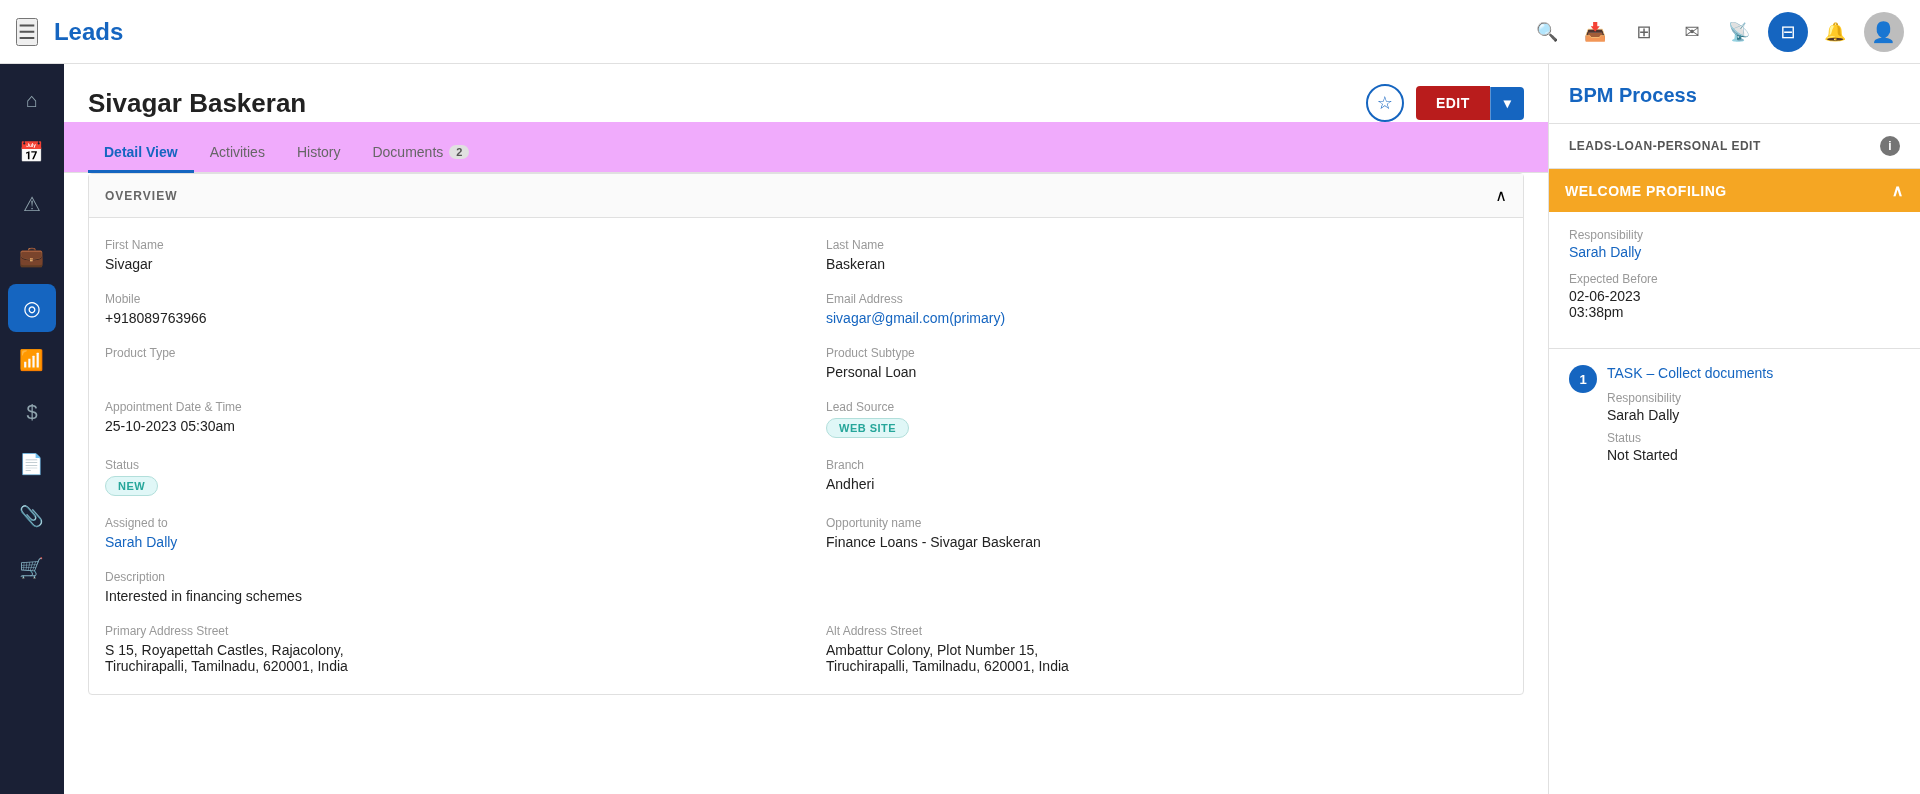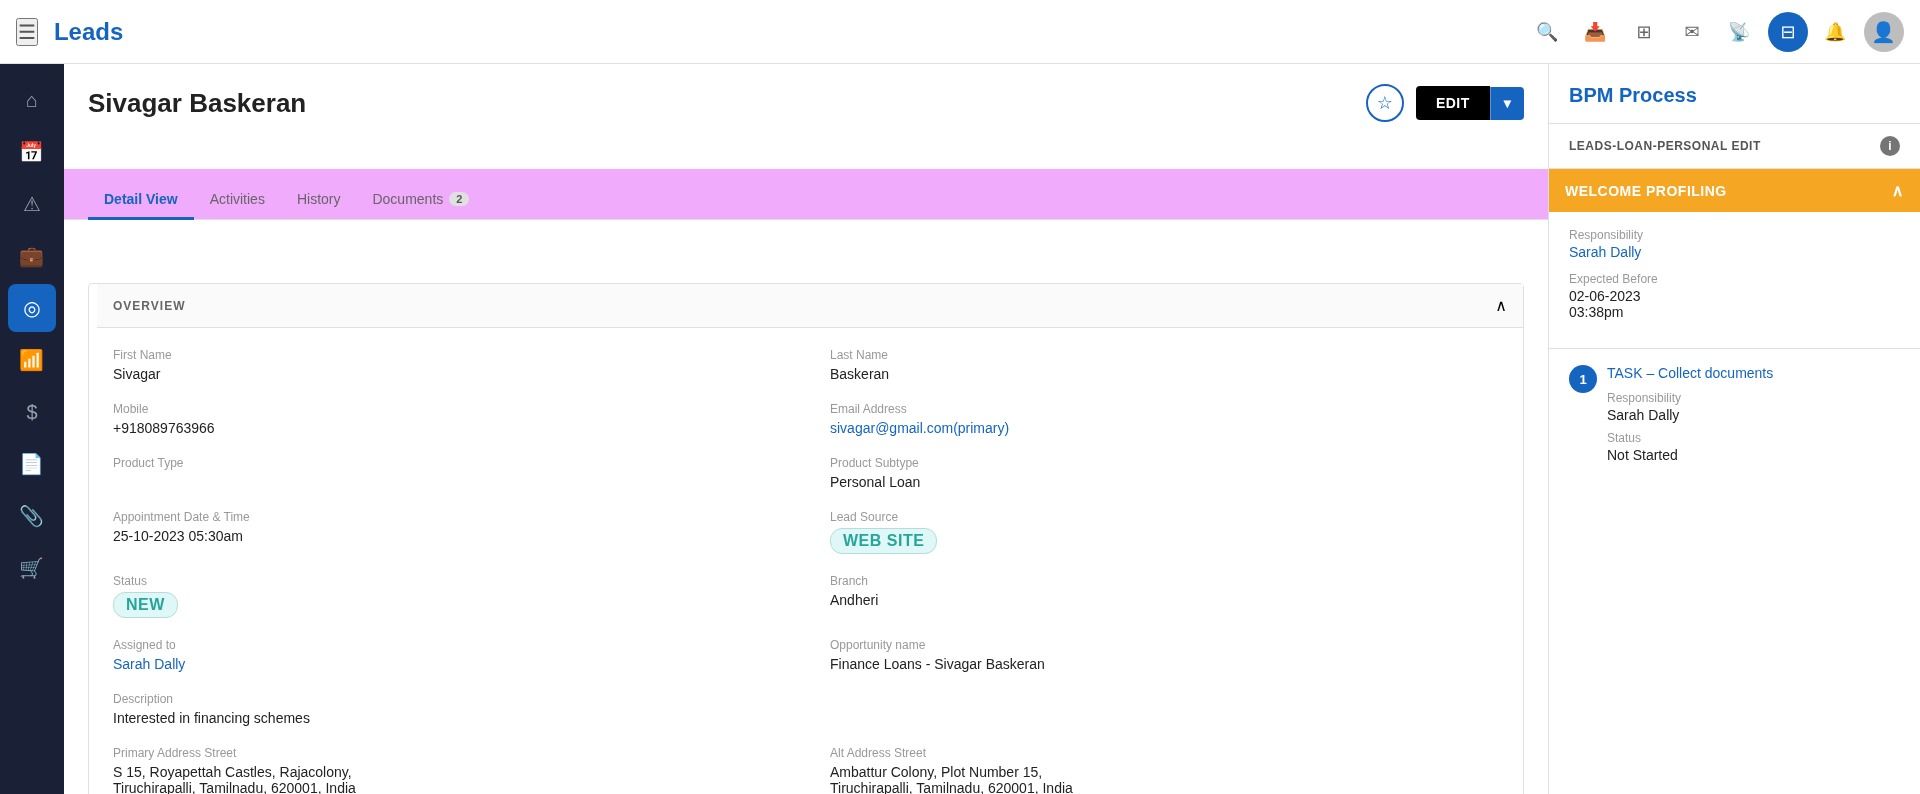--- a/index.html
+++ b/index.html
@@ -90,21 +90,20 @@
       color: #fff;
     }
 
     
     .content-area {
       flex: 1;
       display: flex;
       flex-direction: column;
       overflow: hidden;
       background: #fff;
-      gap: 47px;
     }
 
     
     .page-header {
       padding: 20px 24px 0;
       background: #fff;
       display: flex;
       align-items: center;
       justify-content: space-between;
     }
@@ -126,21 +125,21 @@
       display: flex; align-items: center; justify-content: center;
       cursor: pointer;
       color: #1565c0;
       font-size: 18px;
     }
     .edit-btn-group {
       display: flex;
       align-items: center;
     }
     .edit-btn {
-      background: #000000;
+      background: #b91c1c;
       color: #fff;
       border: none;
       padding: 9px 20px;
       font-size: 14px;
       font-weight: 600;
       cursor: pointer;
       border-radius: 4px 0 0 4px;
       letter-spacing: 0.5px;
     }
     .edit-dropdown-btn {
@@ -191,22 +190,20 @@
       flex: 1;
       overflow-y: auto;
       padding: 0 24px 24px;
       background: #fff;
     }
 
     
     .overview-section {
       border: 1px solid #e0e0e0;
       border-radius: 4px;
-      margin-top: 16px;
-      padding-left: 8px;
     }
     .overview-header {
       display: flex;
       align-items: center;
       justify-content: space-between;
       padding: 12px 16px;
       background: #fafafa;
       border-bottom: 1px solid #e0e0e0;
       cursor: pointer;
     }
@@ -243,21 +240,21 @@
       color: #1565c0;
       cursor: pointer;
     }
     .field-value.bold {
       font-weight: 500;
     }
     .status-badge {
       display: inline-block;
       padding: 3px 12px;
       border-radius: 12px;
-      font-size: 16px;
+      font-size: 11px;
       font-weight: 600;
       letter-spacing: 0.5px;
     }
     .status-new {
       background: #e0f7f7;
       color: #26a69a;
       border: 1px solid #b2dfdb;
     }
     .status-website {
       background: #e0f7f7;

